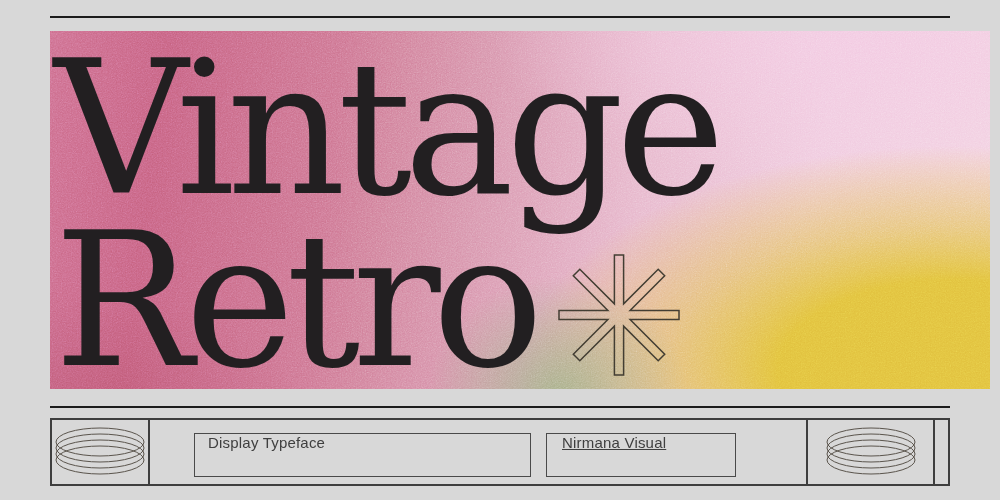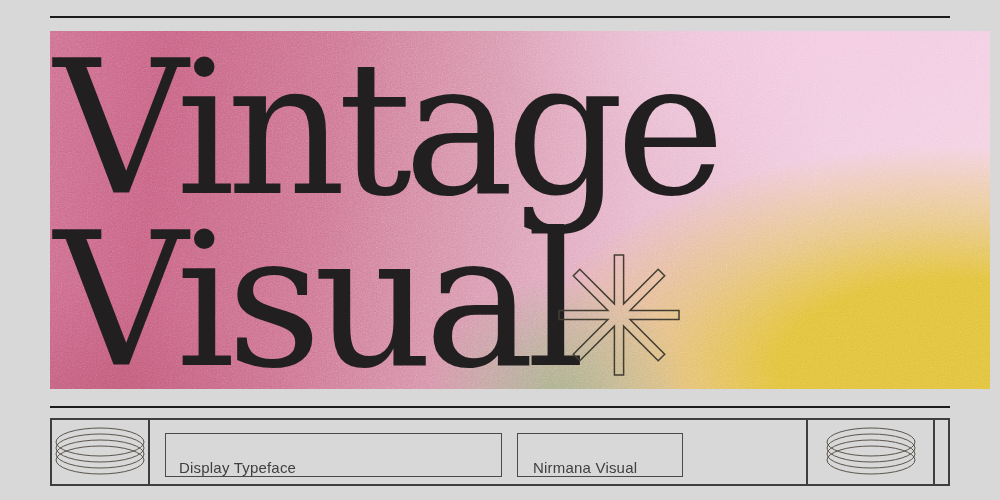--- a/index.html
+++ b/index.html
@@ -49,43 +49,43 @@
   .cell{box-sizing:border-box;height:100%;}
   .cell-left{width:98px;border-right:2px solid #3e3e3e;display:flex;align-items:center;justify-content:center;}
   .cell-mid{flex:1;position:relative;border-right:2px solid #3e3e3e;}
   .cell-right{width:127px;border-right:2px solid #3e3e3e;display:flex;align-items:center;justify-content:center;}
   .cell-end{width:13px;}
   .cyl{width:92px;height:52px;}
   .cyl ellipse{fill:none;stroke:#5a544c;stroke-width:1;}
   .tag{
     position:absolute;top:13px;height:44px;
     border:1.5px solid #4a4a4a;box-sizing:border-box;
-    display:flex;align-items:flex-end;
-    font-size:15px;color:#3f3f3f;letter-spacing:.2px;
+    display:flex;align-items:flex-start;
+    font-size:15px;color:#3f3f3f;letter-spacing:.2px;margin-left:29px;
   }
   .tag-display{left:15px;width:337px;padding-left:13px;}
-  .tag-author{left:367px;width:166px;padding-left:15px;}
+  .tag-author{left:367px;width:190px;padding-left:15px;text-decoration:underline;}
 </style>
 </head>
 <body>
 
 <svg width="0" height="0" style="position:absolute" aria-hidden="true">
   <filter id="grainF">
     <feTurbulence type="fractalNoise" baseFrequency="0.8" numOctaves="2" stitchTiles="stitch"></feTurbulence>
     <feColorMatrix type="saturate" values="0"></feColorMatrix>
   </filter>
 </svg>
 
 <div class="rule rule-top"></div>
 
 <div class="panel">
   <div class="grain"></div>
   <div class="title">
     <div>Vintage</div>
-    <div>Visual</div>
+    <div>Retro</div>
   </div>
   <svg class="asterisk" viewBox="-66 -66 132 132">
     <polygon id="astPoly" points="11.1,-4.6 60.0,-4.6 60.0,4.6 11.1,4.6 45.7,39.2 39.2,45.7 4.6,11.1 4.6,60.0 -4.6,60.0 -4.6,11.1 -39.2,45.7 -45.7,39.2 -11.1,4.6 -60.0,4.6 -60.0,-4.6 -11.1,-4.6 -45.7,-39.2 -39.2,-45.7 -4.6,-11.1 -4.6,-60.0 4.6,-60.0 4.6,-11.1 39.2,-45.7 45.7,-39.2"></polygon>
   </svg>
 </div>
 
 <div class="rule rule-bottom"></div>
 
 <div class="footer">
   <div class="cell cell-left">

